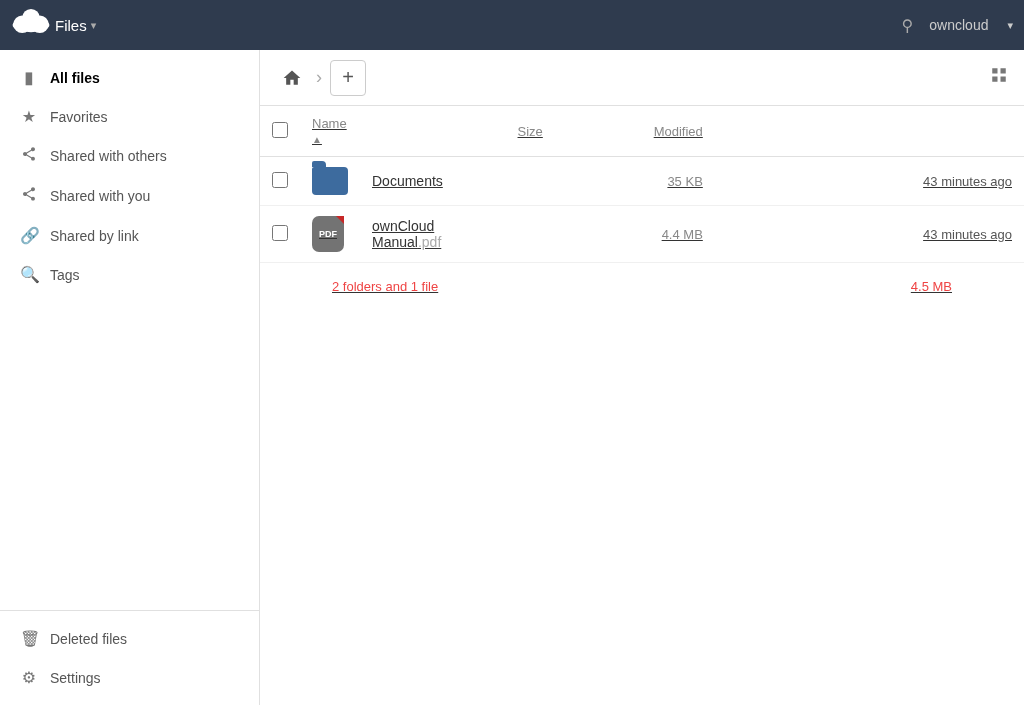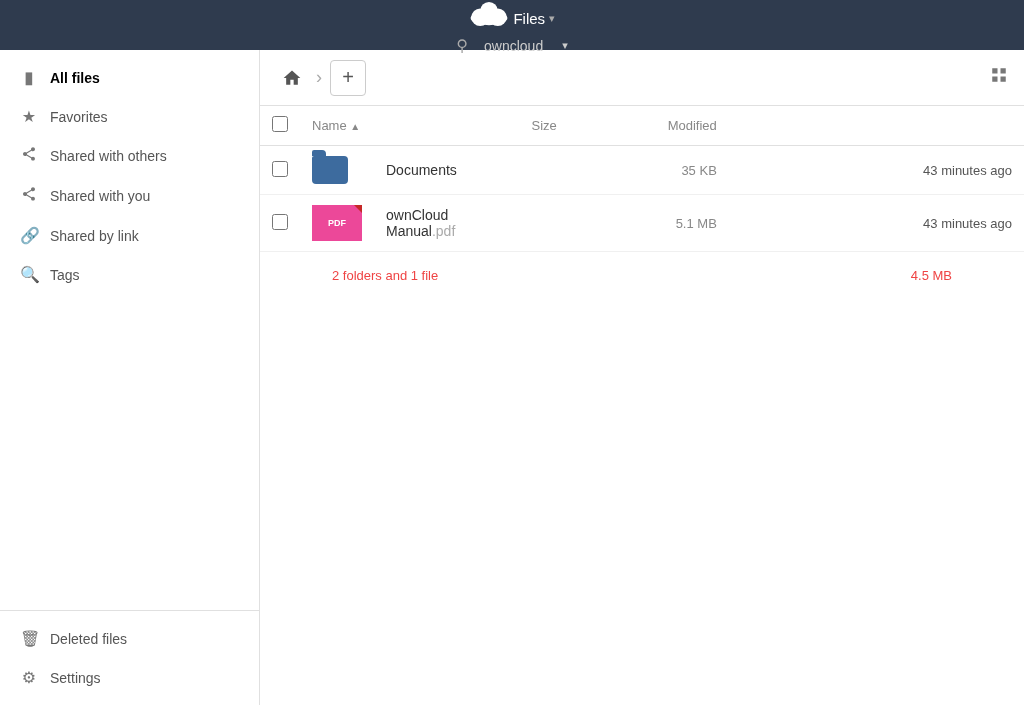--- a/index.html
+++ b/index.html
@@ -4,24 +4,23 @@
   <style>
     * { box-sizing: border-box; margin: 0; padding: 0; }
     body { font-family: -apple-system, BlinkMacSystemFont, 'Segoe UI', sans-serif; background: #fff; color: #333; font-size: 14px; height: 705px; overflow: hidden; display: flex; flex-direction: column; }
 
     
     .header {
       background: #2f3b4e;
       height: 50px;
       display: flex;
       align-items: center;
-      padding: 0 20px;
+      padding: 0 11px;
       flex-shrink: 0;
       justify-content: space-between;
-      flex-direction: column;
     }
     .header-left { display: flex; align-items: center; gap: 8px; }
     .logo-icon {
       width: 36px; height: 36px;
     }
     .files-dropdown {
       display: flex; align-items: center; gap: 4px; color: #fff; font-size: 15px; cursor: pointer;
     }
     .header-right { display: flex; align-items: center; gap: 16px; color: #fff; }
     .search-icon-btn { cursor: pointer; color: #aaa; font-size: 16px; }
@@ -77,21 +76,21 @@
       border-radius: 4px;
       display: flex; align-items: center; justify-content: center;
       cursor: pointer;
       font-size: 20px;
       color: #555;
     }
     .toolbar-right { margin-left: auto; }
     .grid-btn { cursor: pointer; color: #777; font-size: 18px; }
 
     
-    .file-list { flex: 1; overflow-y: auto; }
+    .file-list { flex: 1; overflow-y: auto; text-decoration: underline; }
     .file-table { width: 100%; border-collapse: collapse; }
     .file-table thead tr { border-bottom: 1px solid #e0e0e0; }
     .file-table thead th {
       padding: 10px 12px;
       text-align: left;
       color: #888;
       font-weight: 500;
       font-size: 13px;
     }
     .file-table thead th.col-name { width: auto; }
@@ -116,23 +115,23 @@
     .folder-icon::before {
       content: '';
       position: absolute;
       top: -6px; left: 0;
       width: 14px; height: 6px;
       background: #3d6b9e;
       border-radius: 2px 4px 0 0;
     }
 
     .pdf-icon {
-      width: 50px; height: 36px;
-      background: #ec4899;
-      border-radius: 0;
+      width: 32px; height: 36px;
+      background: #737373;
+      border-radius: 7px;
       display: flex; align-items: center; justify-content: center;
       color: #fff; font-size: 9px; font-weight: bold;
       position: relative;
     }
     .pdf-icon::after {
       content: '';
       position: absolute;
       top: 0; right: 0;
       width: 0; height: 0;
       border-style: solid;
@@ -309,21 +308,21 @@
               </td>
               <td class="file-name-cell"><span class="file-name">ownCloud Manual<span class="ext">.pdf</span></span></td>
               <td class="action-cell">
                 <div class="action-btns">
                   <span class="action-icon"><svg width="14" height="14" viewBox="0 0 24 24" fill="#999">
                       <path d="M18 16.08c-.76 0-1.44.3-1.96.77L8.91 12.7c.05-.23.09-.46.09-.7s-.04-.47-.09-.7l7.05-4.11c.54.5 1.25.81 2.04.81 1.66 0 3-1.34 3-3s-1.34-3-3-3-3 1.34-3 3c0 .24.04.47.09.7L8.04 9.81C7.5 9.31 6.79 9 6 9c-1.66 0-3 1.34-3 3s1.34 3 3 3c.79 0 1.5-.31 2.04-.81l7.12 4.16c-.05.21-.08.43-.08.65 0 1.61 1.31 2.92 2.92 2.92 1.61 0 2.92-1.31 2.92-2.92s-1.31-2.92-2.92-2.92z"></path>
                     </svg></span>
                   <span class="action-icon" style="font-size: 12px;">•••</span>
                 </div>
               </td>
-              <td class="size-cell">5.1 MB</td>
+              <td class="size-cell">4.4 MB</td>
               <td class="modified-cell">43 minutes ago</td>
             </tr>
           </tbody>
       </table>
 
       <div class="file-summary">
         <span>2 folders and 1 file</span>
         <span>4.5 MB</span>
       </div>
     </div>

